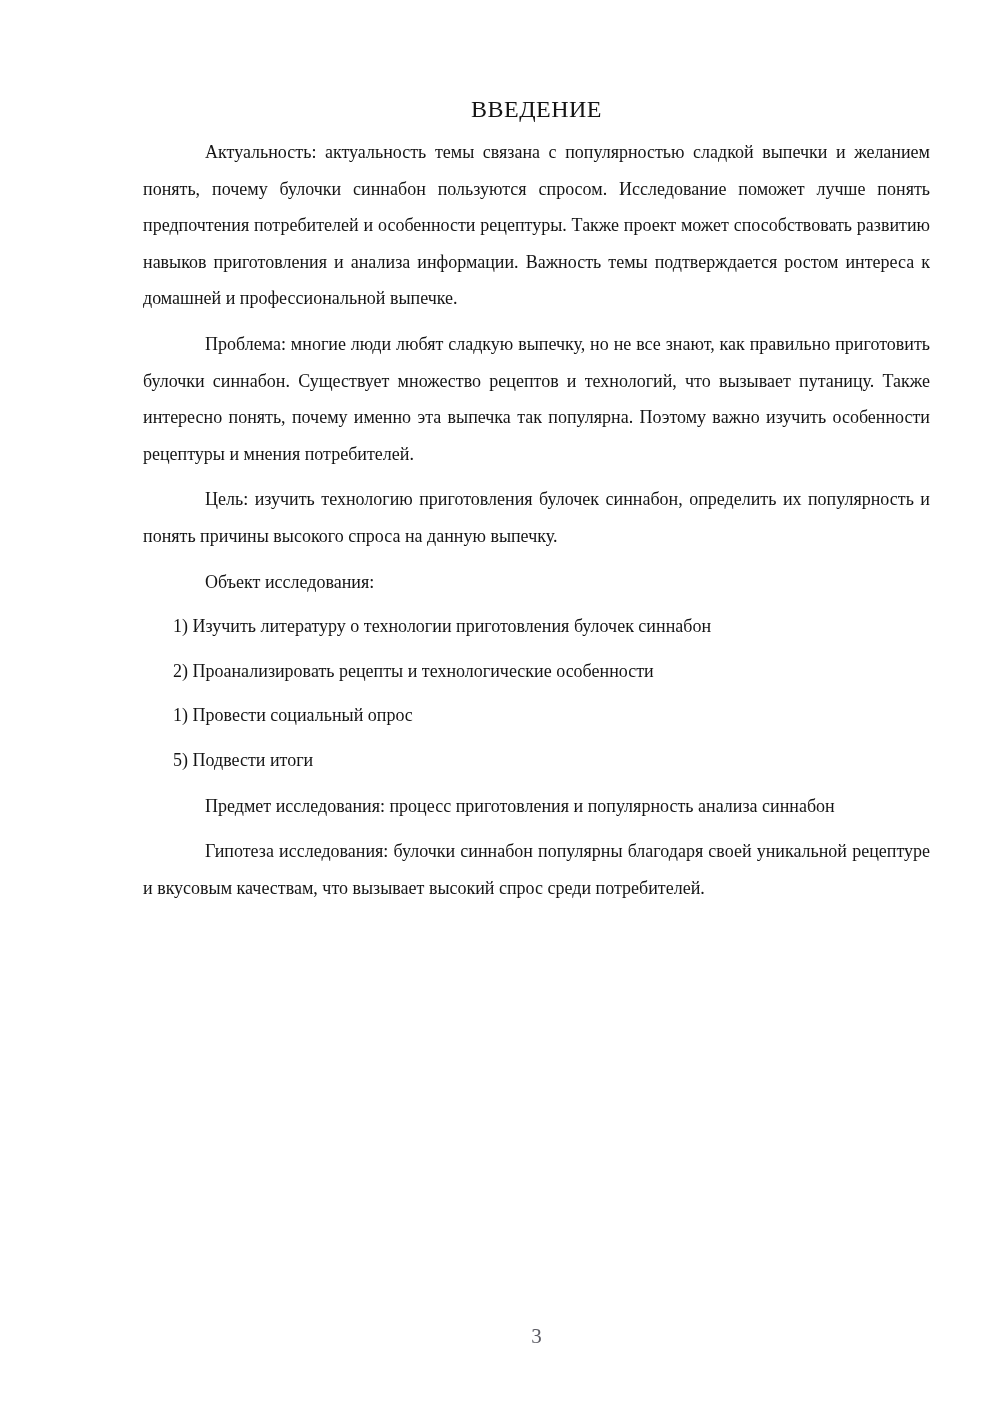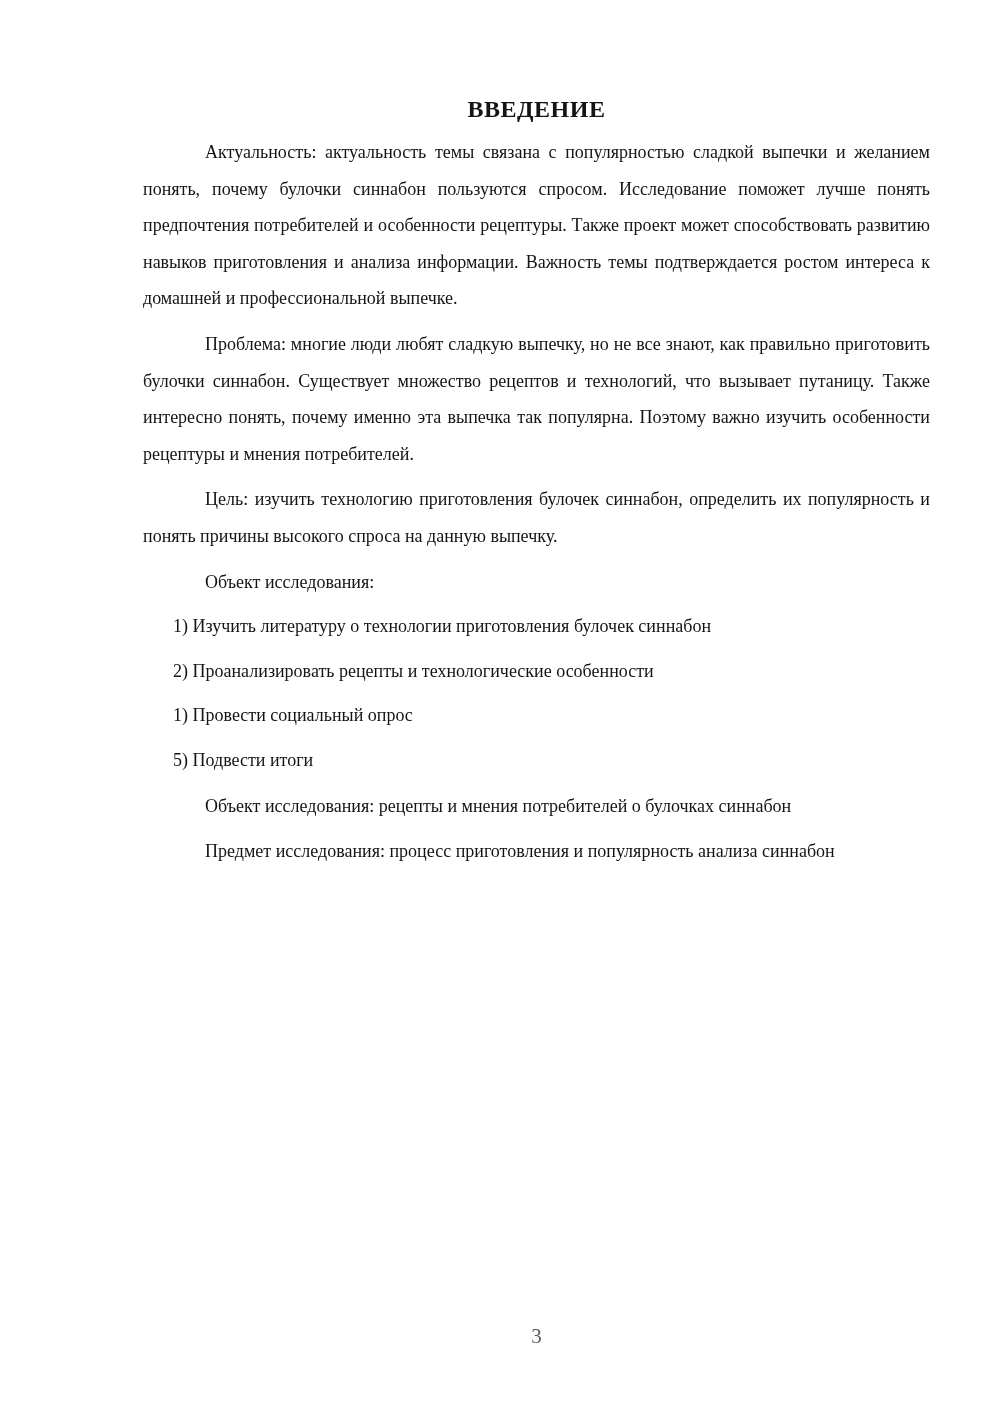--- a/index.html
+++ b/index.html
@@ -21,21 +21,21 @@
     background: #ffffff;
   }
   .content {
     position: absolute;
     left: 143px;
     right: 70px;
     top: 94px;
   }
   .doc-title {
     font-size: 24px;
-    font-weight: bold;
+    font-weight: normal;
     text-align: center;
     letter-spacing: 0.5px;
     margin: 0 0 10px 0;
     line-height: 30px;
   }
   .para {
     font-size: 18px;
     line-height: 36.6px;
     text-align: justify;
     text-indent: 62px;
@@ -73,21 +73,21 @@
 
     <p class="para task">1) Изучить литературу о технологии приготовления булочек синнабон</p>
 
     <p class="para task">2) Проанализировать рецепты и технологические особенности</p>
 
 
     <p class="para task">1) Провести социальный опрос</p>
 
     <p class="para task">5) Подвести итоги</p>
 
-    <p class="para">Объект исследования: рецепты и мнения потребителей о булочках синнабон</p>
 
     <p class="para">Предмет исследования: процесс приготовления и популярность анализа синнабон</p>
 
+    <p class="para">Гипотеза исследования: булочки синнабон популярны благодаря своей уникальной рецептуре и вкусовым качествам, что вызывает высокий спрос среди потребителей.</p>
 
   </div>
 
   <div class="page-number">3</div>
 </div>
 
 </body></html>

